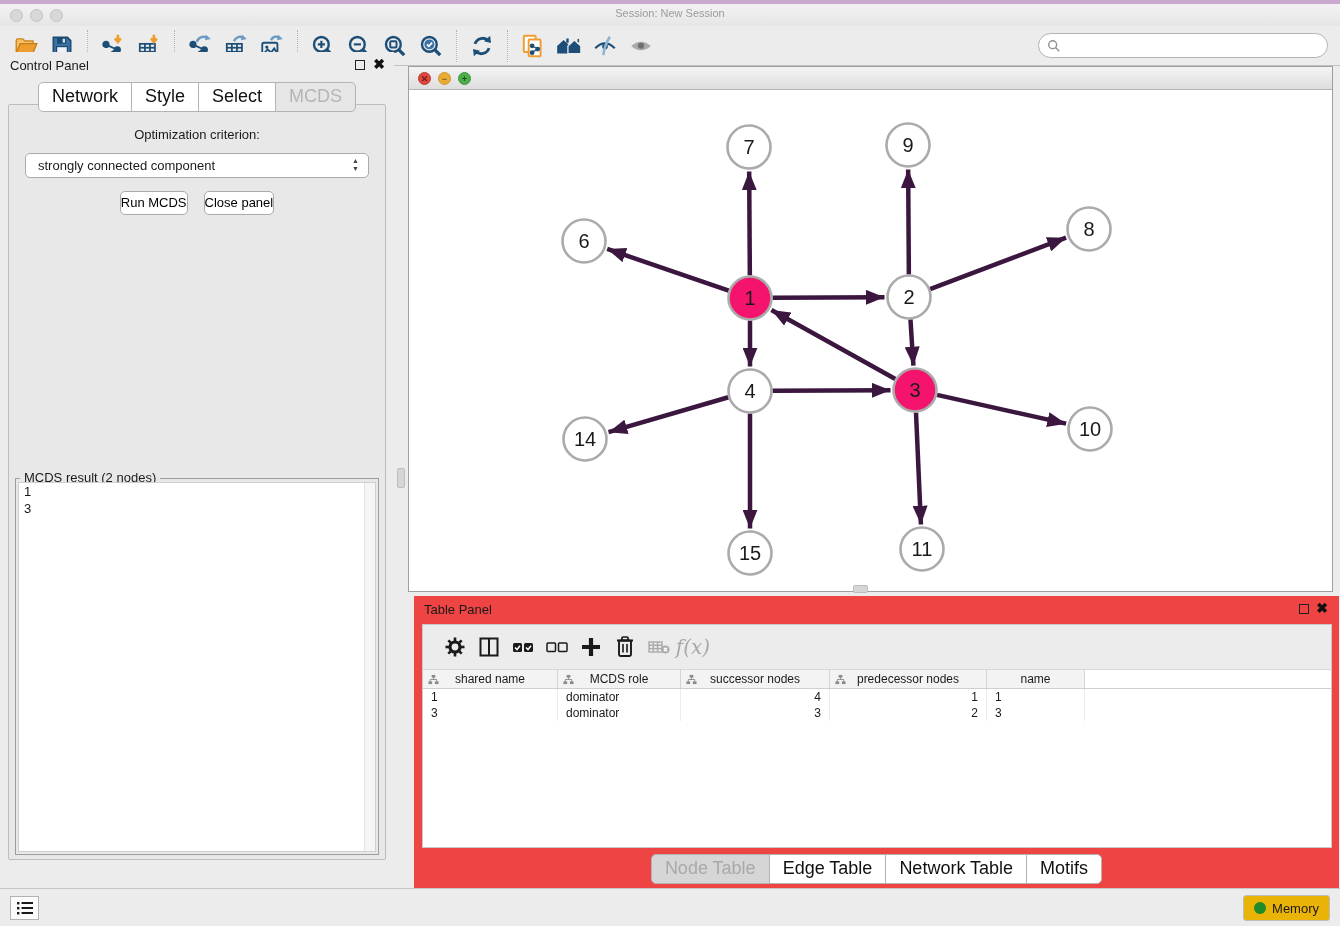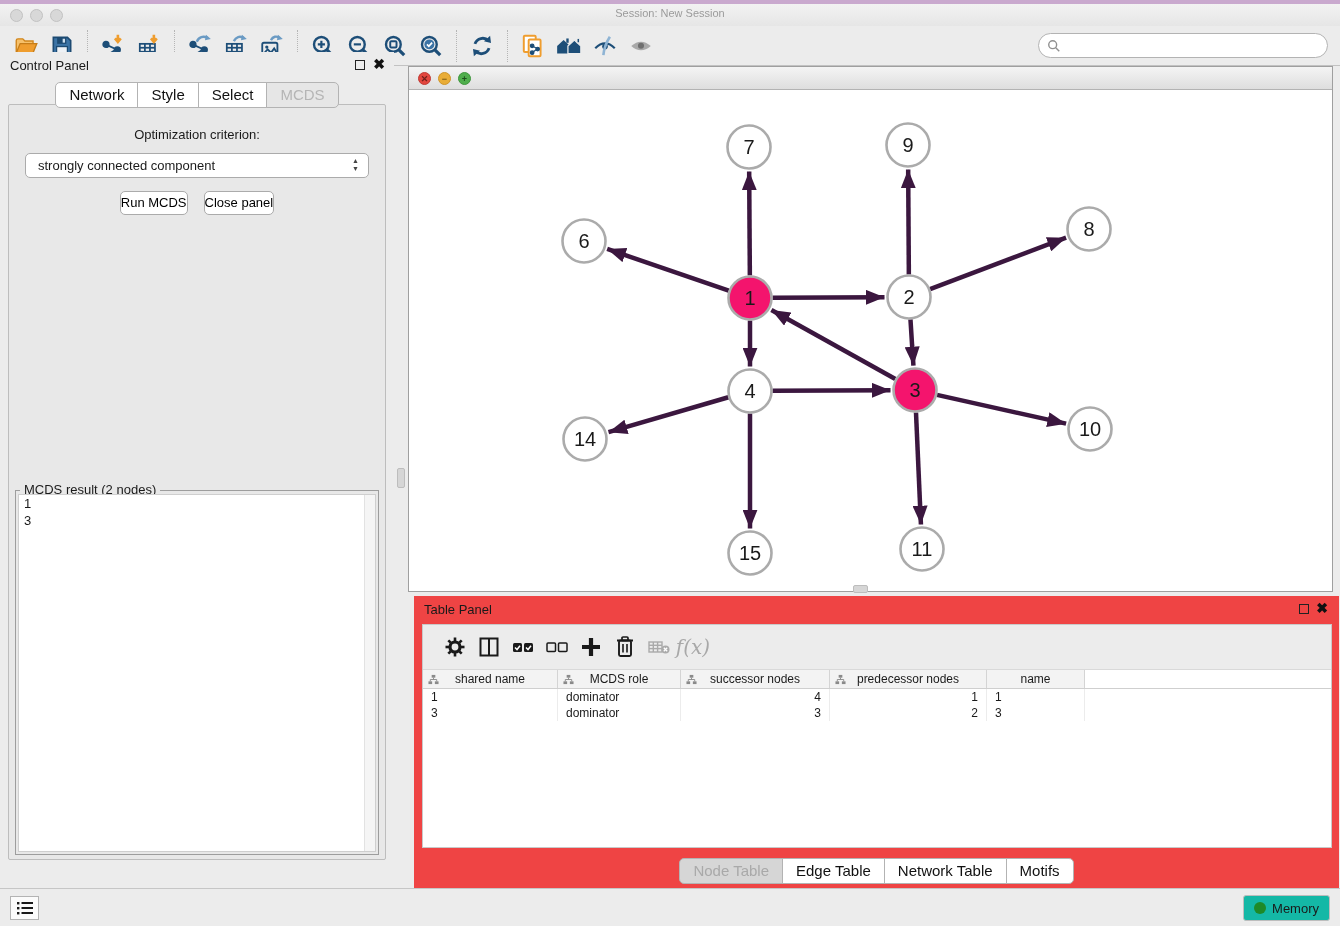--- a/index.html
+++ b/index.html
@@ -23,33 +23,33 @@
   
   .control-panel { position:absolute; left:0; top:52px; width:394px; height:816px; background:#ececec; }
   .panel-header { position:relative; height:28px; }
   .panel-header .ph-title { position:absolute; left:10px; top:6px; font-size:13px; color:#1a1a1a; }
   .ph-max { position:absolute; top:8px; width:10px; height:10px; border:1.6px solid #222; }
   .ph-close { position:absolute; top:5px; font-size:14px; font-weight:bold; color:#111; line-height:14px; }
   .cp-max { right:29px; } .cp-close { right:9px; }
 
   .tabs-row { position:absolute; left:0; right:0; display:flex; justify-content:center; z-index:3; }
   .cp-tabs { top:30px; }
-  .tab { border:1px solid #b3b3b3; margin-left:-1px; background:#fff; padding:3px 13px 4px; font-size:15px; color:#111; white-space:nowrap; }
+  .tab { border:1px solid #b3b3b3; margin-left:-1px; background:#fff; padding:3px 13px 4px; font-size:18px; color:#111; white-space:nowrap; }
   .tab:first-child { border-top-left-radius:5px; border-bottom-left-radius:5px; margin-left:0; }
   .tab:last-child { border-top-right-radius:5px; border-bottom-right-radius:5px; }
   .cp-tabs .tab.active { background:#e6e6e6; color:#b5b5b5; }
 
   .cp-box { position:absolute; left:8px; right:8px; top:52px; bottom:8px; background:#e8e8e8; border:1px solid #bdbdbd; border-radius:2px; }
   .opt-label { text-align:center; margin-top:22px; font-size:13px; }
   .criterion { position:relative; margin:11px 16px 0; height:25px; background:#fff; border:1px solid #ababab; border-radius:5px; font-size:13px; line-height:23px; padding-left:12px; }
   .criterion .stepper { position:absolute; right:7px; top:3px; width:11px; font-size:7px; line-height:8px; color:#444; text-align:center; }
   .cp-buttons { display:flex; justify-content:center; gap:16px; margin-top:13px; }
   .cp-btn { background:#fff; border:1px solid #ababab; border-radius:5px; padding:3px 0 4px; font-size:13px; font-family:inherit; }
 
-  .result-fieldset { position:absolute; left:6px; right:6px; top:373px; bottom:4px; border:1px solid #9d9d9d; background:#e8e8e8;margin-top:12px; }
+  .result-fieldset { position:absolute; left:6px; right:6px; top:373px; bottom:4px; border:1px solid #9d9d9d; background:#e8e8e8; }
   .result-legend { position:absolute; top:-9px; left:4px; background:#e8e8e8; padding:0 4px; font-size:13px; }
   .result-list { position:absolute; left:2px; right:2px; top:3px; bottom:2px; background:#fff; border:1px solid #cfcfcf; overflow:hidden; }
   .result-line { font-size:13px; line-height:17px; padding-left:5px; }
   .result-scroll { position:absolute; right:0; top:0; bottom:0; width:11px; background:#f5f5f5; border-left:1px solid #e2e2e2; }
 
   
   .net-window { position:absolute; left:408px; top:66px; width:925px; height:526px; background:#fff; border:1px solid #9f9f9f; }
   .net-titlebar { position:absolute; top:0; left:0; right:0; height:23px; background:linear-gradient(#f4f4f4,#dedede); border-bottom:1px solid #b3b3b3; }
   .net-title { position:absolute; left:0; right:0; top:4px; text-align:center; font-size:13px; color:#222; }
   .traffic { position:absolute; top:5px; width:13px; height:13px; border-radius:50%; font-size:9px; line-height:13px; text-align:center; font-weight:bold; }
@@ -75,21 +75,21 @@
   .trow { display:flex; height:16px; }
   .td { font-size:12px; line-height:16px; padding:0 8px; border-right:1px solid #ececec; overflow:hidden; white-space:nowrap; }
   .td.r { text-align:right; }
 
   .tp-tabs { bottom:4px; }
   .tp-tabs .tab.active { background:#d6d6d6; color:#a9a9a9; }
 
   
   .statusbar { position:absolute; left:0; bottom:0; right:0; height:38px; background:#ececec; border-top:1px solid #c6c6c6; }
   .menu-btn { position:absolute; left:10px; top:7px; width:29px; height:24px; background:#fbfbfb; border:1px solid #b3b3b3; display:flex; align-items:center; justify-content:center; }
-  .memory-btn { position:absolute; right:10px; top:6px; height:26px; background:#14b8a6; border:1px solid #bdbdbd; border-radius:3px; display:flex; align-items:center; gap:6px; padding:0 10px; font-size:13px; }
+  .memory-btn { position:absolute; right:10px; top:6px; height:26px; background:#eab308; border:1px solid #bdbdbd; border-radius:3px; display:flex; align-items:center; gap:6px; padding:0 10px; font-size:13px; }
   .mem-dot { width:12px; height:12px; border-radius:50%; background:#1e8a28; }
 </style>
 </head>
 <body>
 
 <div class="mac-strip"></div>
 <div class="titlebar">
   <span class="tl-dot" style="left:10px"></span>
   <span class="tl-dot" style="left:30px"></span>
   <span class="tl-dot" style="left:50px"></span>

